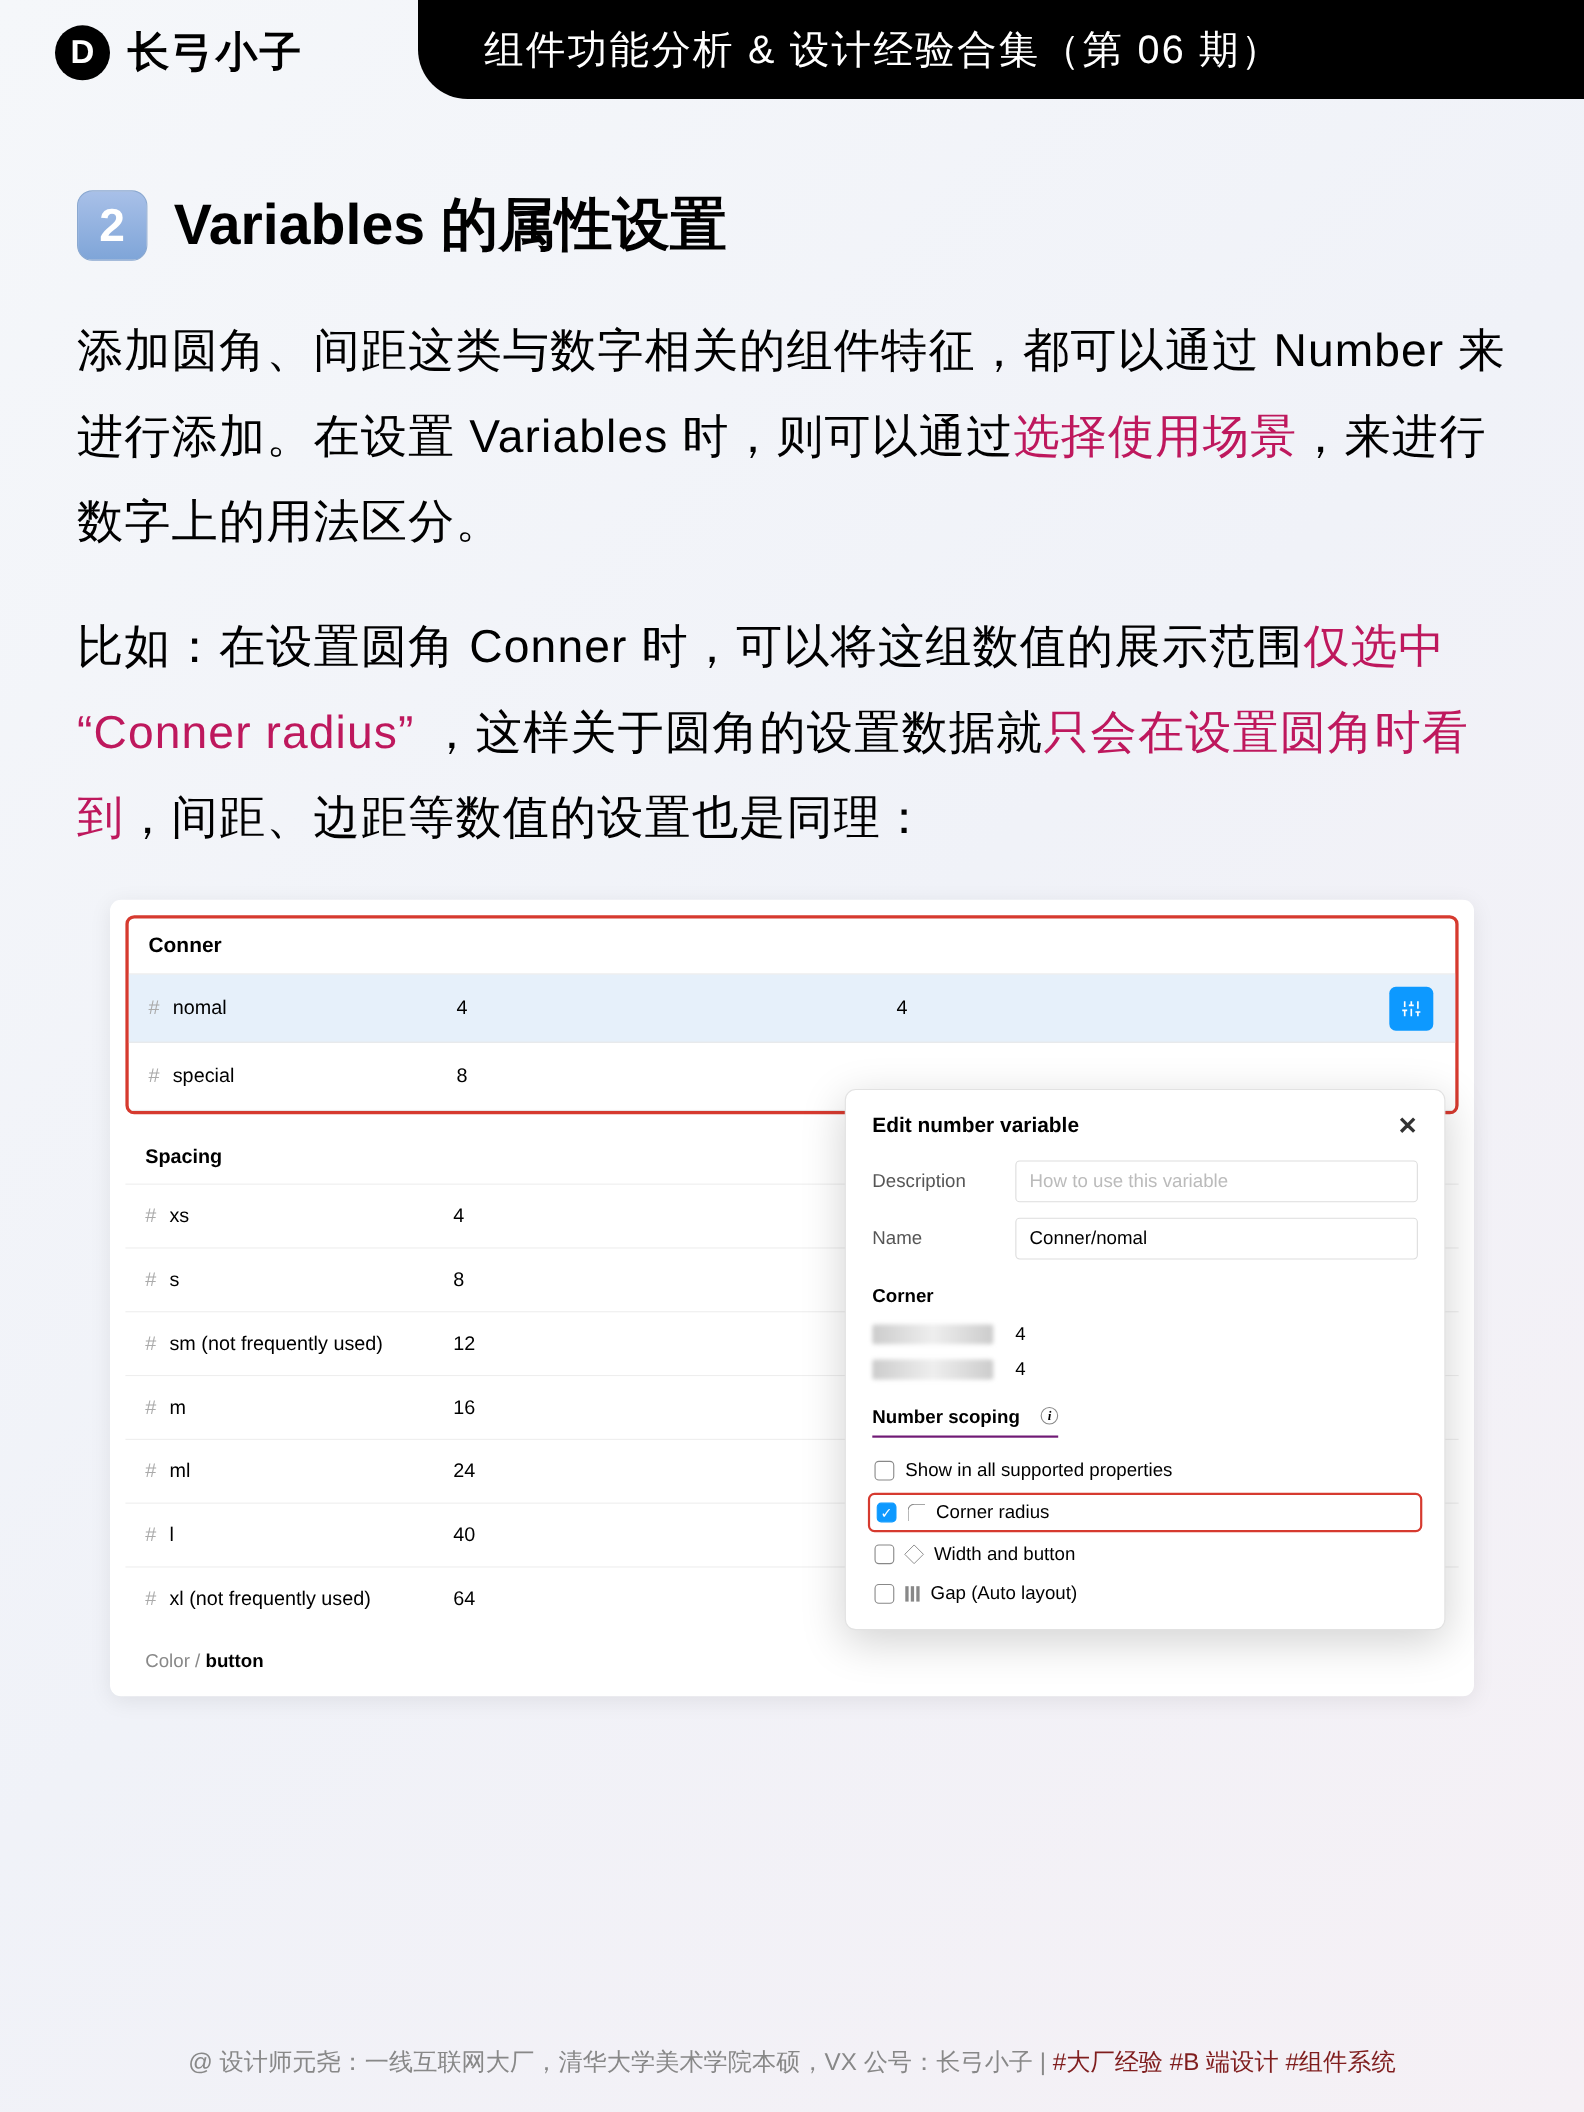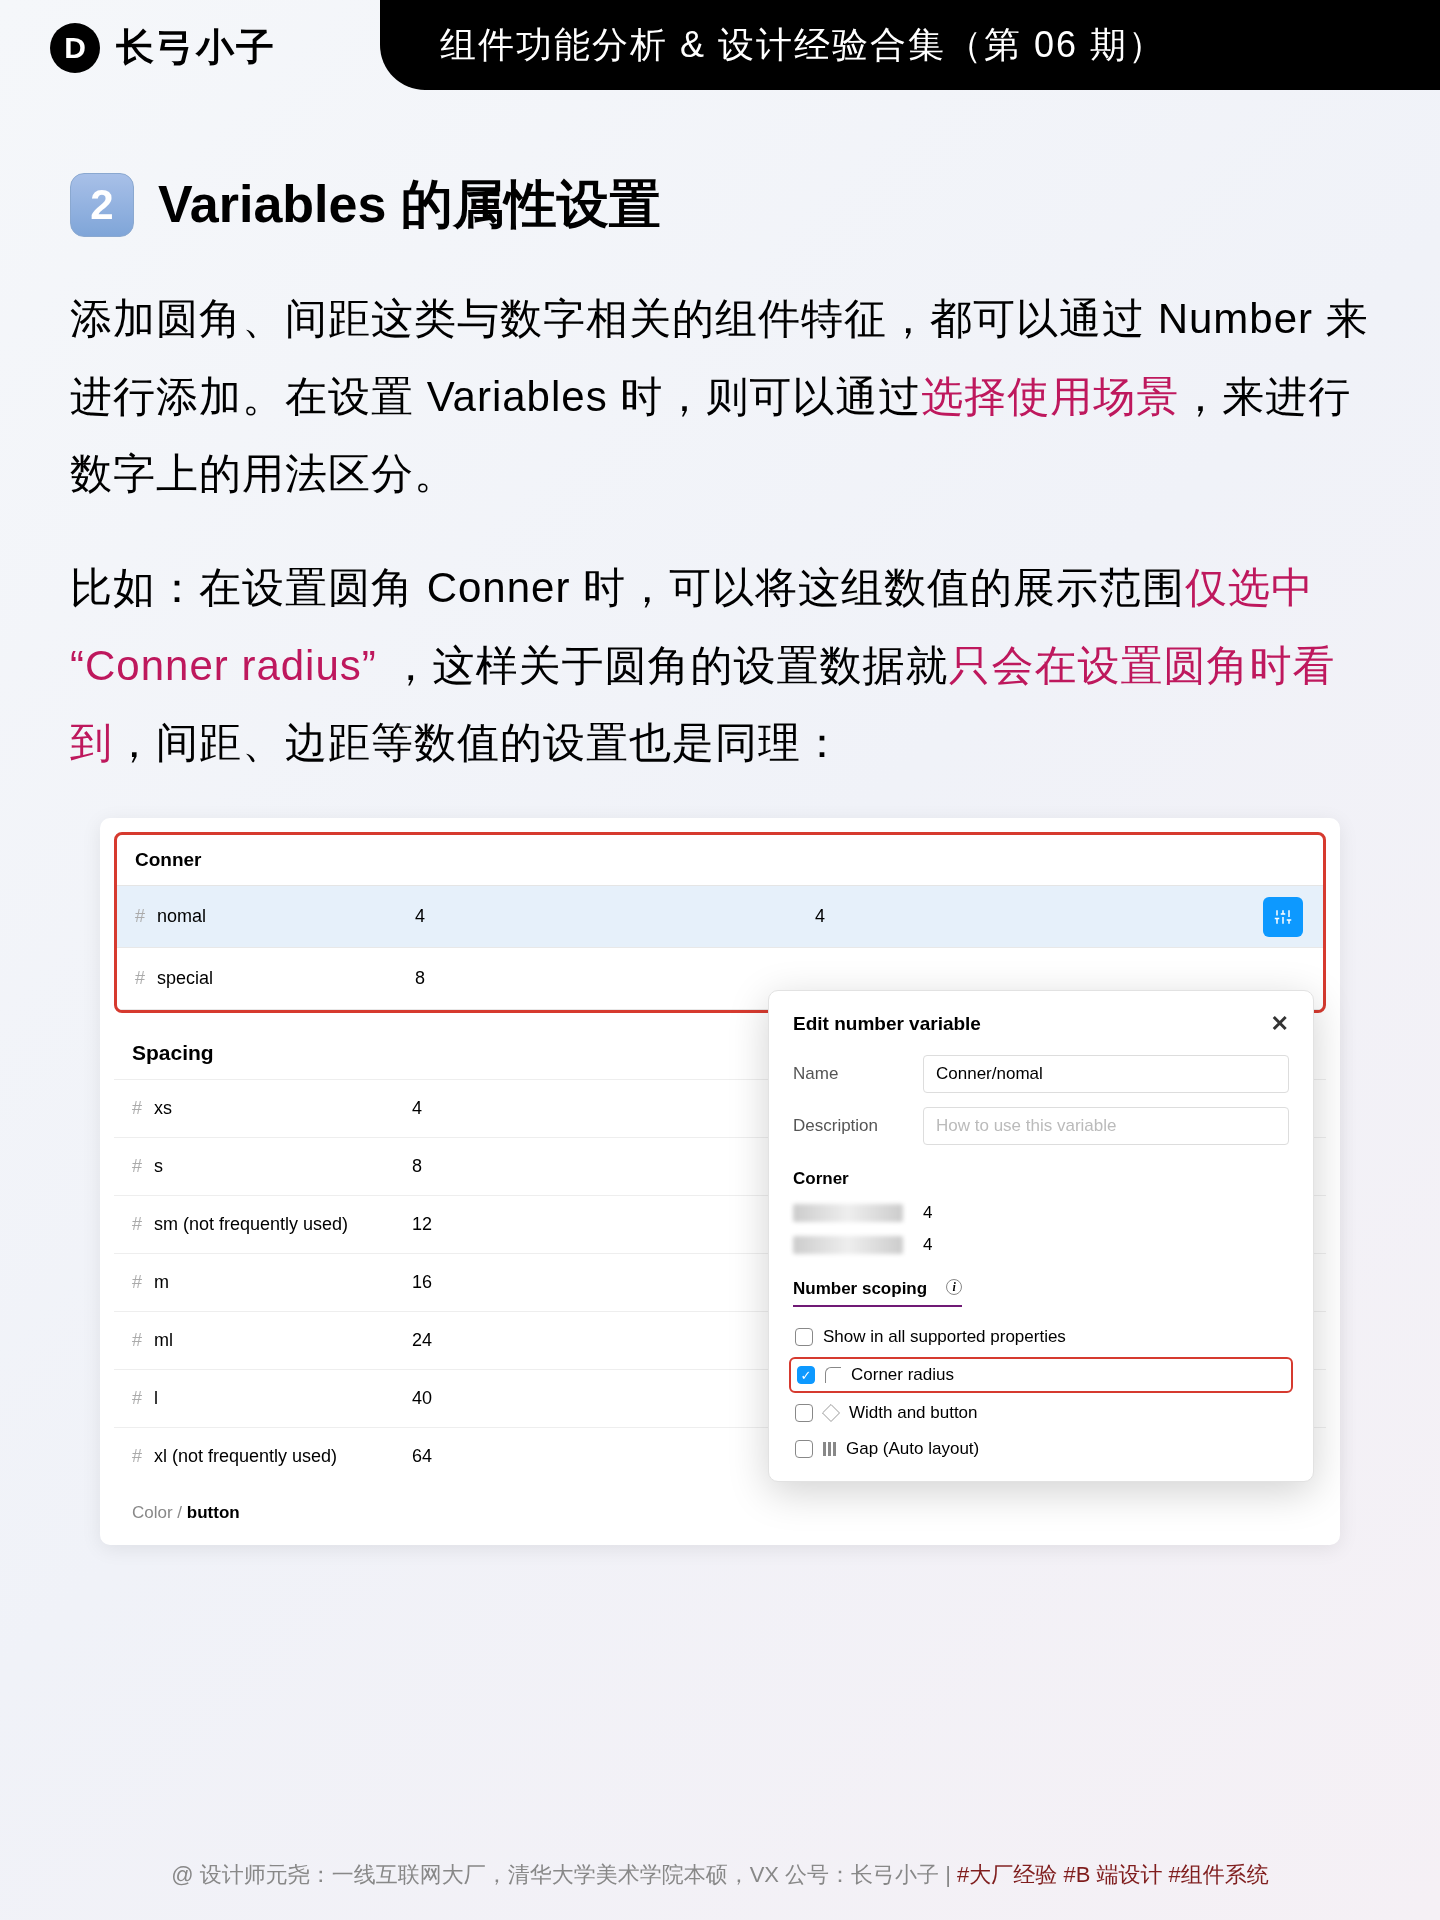--- a/index.html
+++ b/index.html
@@ -143,21 +143,21 @@
     width: 40px; height: 40px;
     background: #0d99ff;
     border-radius: 6px;
     display:flex;align-items:center;justify-content:center;
     color:#fff;
   }
 
   .group-head2 {
     padding: 28px 18px 14px;
     font-weight: 700;
-    font-size: 21px;
+    font-size: 18px;
   }
   .row2 {
     display: grid;
     grid-template-columns: 280px 1fr;
     align-items: center;
     border-top: 1px solid #eee;
     height: 58px;
     padding: 0 18px;
   }
   .footer-label {
@@ -398,26 +398,26 @@
         <span>Color / </span><b>button</b>
       </div>
 
       <div class="popover">
         <div class="pop-head">
           <span>Edit number variable</span>
           <span class="close-x">✕</span>
         </div>
 
         <div class="field-row">
+          <label>Description</label>
+          <div class="inp placeholder">How to use this variable</div>
+        </div>
+        <div class="field-row">
           <label>Name</label>
           <div class="inp">Conner/nomal</div>
-        </div>
-        <div class="field-row">
-          <label>Description</label>
-          <div class="inp placeholder">How to use this variable</div>
         </div>
 
         <div class="pop-sub">Corner</div>
         <div class="val-row">
           <div class="blur"></div>
           <div class="inp">4</div>
         </div>
         <div class="val-row">
           <div class="blur"></div>
           <div class="inp">4</div>

